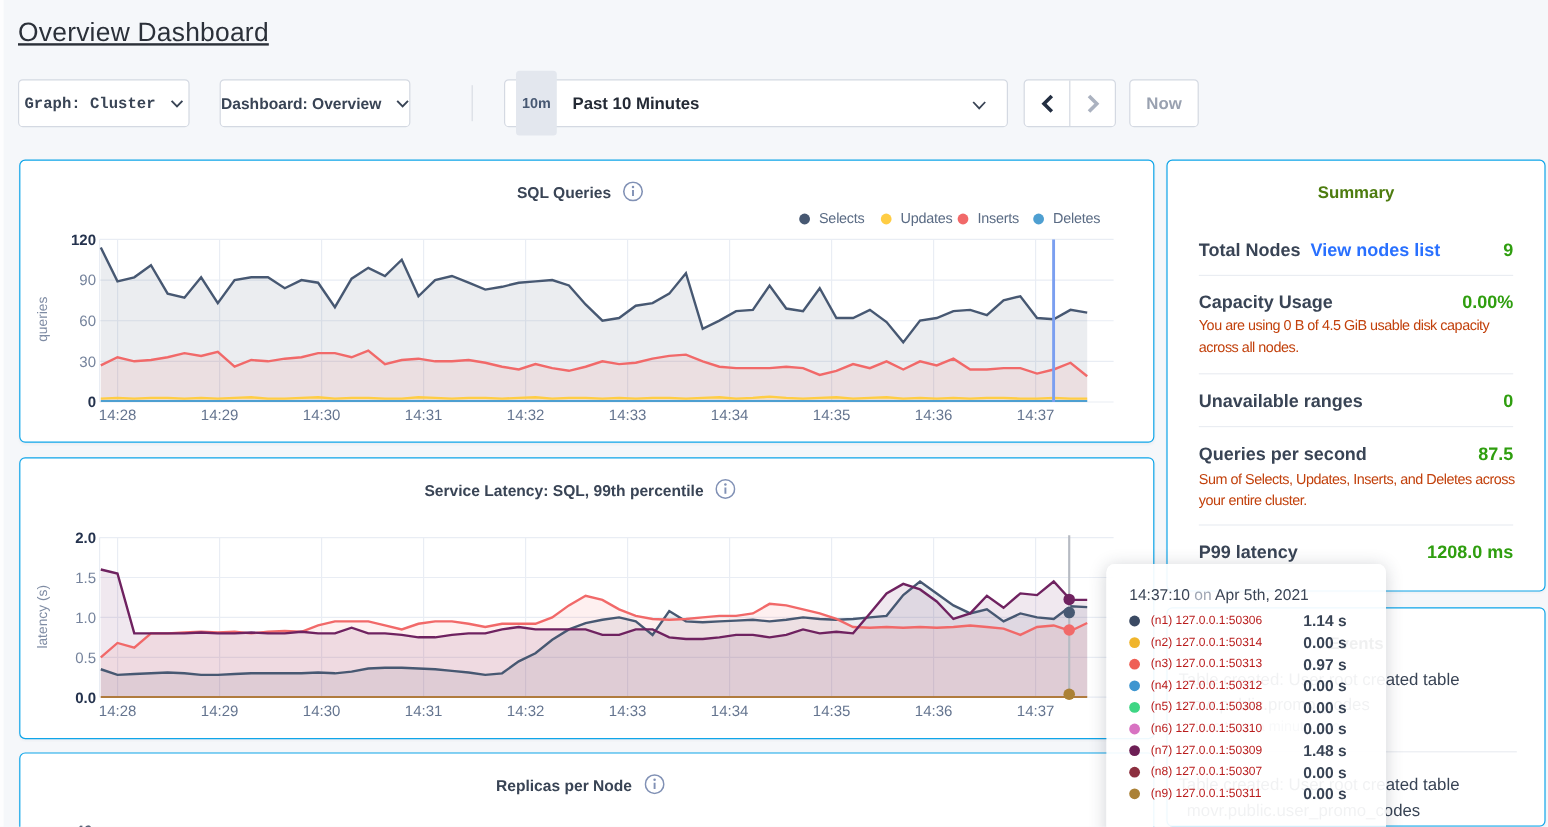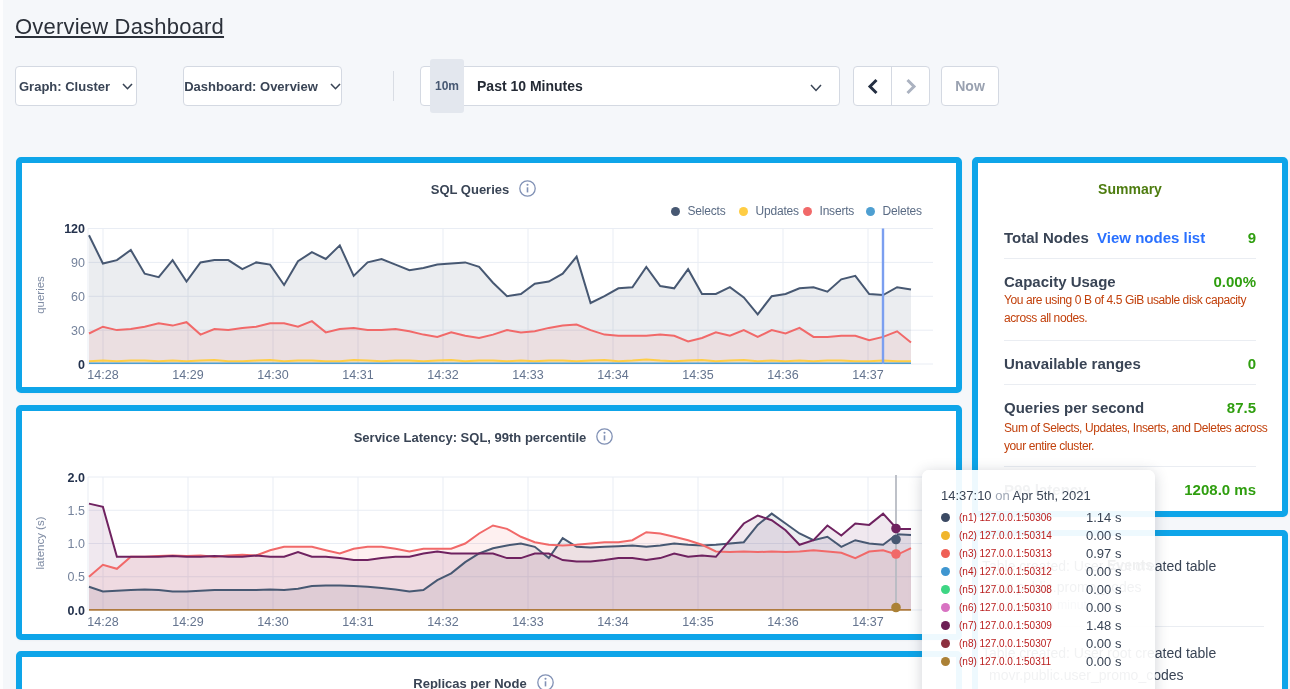--- a/index.html
+++ b/index.html
@@ -8,48 +8,48 @@
 h1 { position:absolute; left:15px; top:14px; font-size:22px; font-weight:400; color:#2b3039; letter-spacing:0.2px;text-decoration:underline; }
 .btn { position:absolute; top:66px; height:40px; background:#fff; border:1px solid #d4d9e2;
   border-radius:4px; display:flex; align-items:center; justify-content:center;
   font-size:13px; font-weight:bold; color:#394455; }
 .vsep { position:absolute; left:393px; top:71px; width:1px; height:30px; background:#d9dde4; }
 .timebox { position:absolute; left:420px; top:66px; width:420px; height:40px; background:#fff;
   border:1px solid #d4d9e2; border-radius:4px; display:flex; align-items:center; }
 .badge { background:#e3e7ee; border-radius:3px; font-size:12px; font-weight:bold; color:#475872;
   padding:20px 5px; margin-left:9px; }
 .tlabel { font-size:14px; font-weight:bold; color:#242a35; margin-left:13px; }
-.card { position:absolute; background:#fff; border:6px solid #0ea5e9; border-radius:5px;
-  box-shadow:0 1px 2px rgba(40,50,70,0.04);margin-top:24px; }
+.card { position:absolute; background:#fff; border:1px solid #0ea5e9; border-radius:5px;
+  box-shadow:0 1px 2px rgba(40,50,70,0.04); }
 .ctitle { position:absolute; left:0; top:19px; width:calc(100% - 11px); display:flex; align-items:center;
   justify-content:center; gap:10px; font-size:13px; font-weight:bold; color:#394455; }
 .litem { position:absolute; top:41px; display:flex; align-items:center; gap:8px;
   font-size:12px; letter-spacing:-0.2px; color:#5a6b84; }
 .ldot { width:9px; height:9px; border-radius:50%; display:inline-block; flex:none; }
 .srow { position:absolute; left:26px; right:26px; display:flex; justify-content:space-between;
   font-size:15px; font-weight:bold; color:#394455; }
 .green { color:#2f9e0f; }
 .sdesc { position:absolute; left:26px; font-size:12px; letter-spacing:-0.4px; color:#c2410c; line-height:17.5px; white-space:nowrap; }
 .sdiv { position:absolute; left:26px; right:26px; height:1px; background:#eaedf2; }
 .tooltip { position:absolute; left:922px; top:470px; width:233px; height:232px;
   background:rgba(255,255,255,0.93); border-radius:7px; box-shadow:0 2px 14px rgba(40,50,70,0.22); z-index:10; }
 .ttitle { position:absolute; left:19px; top:18px; font-size:13px; color:#394455; }
 .ttitle .on { color:#9fa7b5; }
 .trow { position:absolute; left:19px; height:18px; display:flex; align-items:center; width:200px; }
 .tdot { width:9px; height:9px; border-radius:50%; display:inline-block; margin-right:9px; }
 .tname { font-size:10px; color:#b91c1c; width:127px; }
-.tval { font-size:13px; font-weight:normal; color:#394455; }
+.tval { font-size:13px; font-weight:bold; color:#394455; }
 .eline { position:absolute; font-size:14px; color:#394455; white-space:nowrap; }
 </style>
 </head>
 <body>
 <div style="position:absolute;left:0;top:0;width:3px;height:689px;background:#fdfdfe;"></div>
 <h1>Overview Dashboard</h1>
 
-<div class="btn" style="left:15px; width:122px;">Graph: Cluster <svg width="11" height="7" viewBox="0 0 11 7" style="margin-left:12px">
+<div class="btn" style="left:15px; width:143px;font-family:Liberation Mono, monospace;">Graph: Cluster <svg width="11" height="7" viewBox="0 0 11 7" style="margin-left:12px">
       <polyline points="1,1 5.5,5.7 10,1" fill="none" stroke="#394455" stroke-width="1.6"></polyline>
     </svg></div>
 <div class="btn" style="left:183px; width:159px;">Dashboard: Overview <svg width="11" height="7" viewBox="0 0 11 7" style="margin-left:12px">
       <polyline points="1,1 5.5,5.7 10,1" fill="none" stroke="#394455" stroke-width="1.6"></polyline>
     </svg></div>
 <div class="vsep"></div>
 <div class="timebox">
   <span class="badge">10m</span>
     <span class="tlabel">Past 10 Minutes</span>
   <svg width="12" height="8" viewBox="0 0 12 8" style="position:absolute;right:17px;top:17px">

